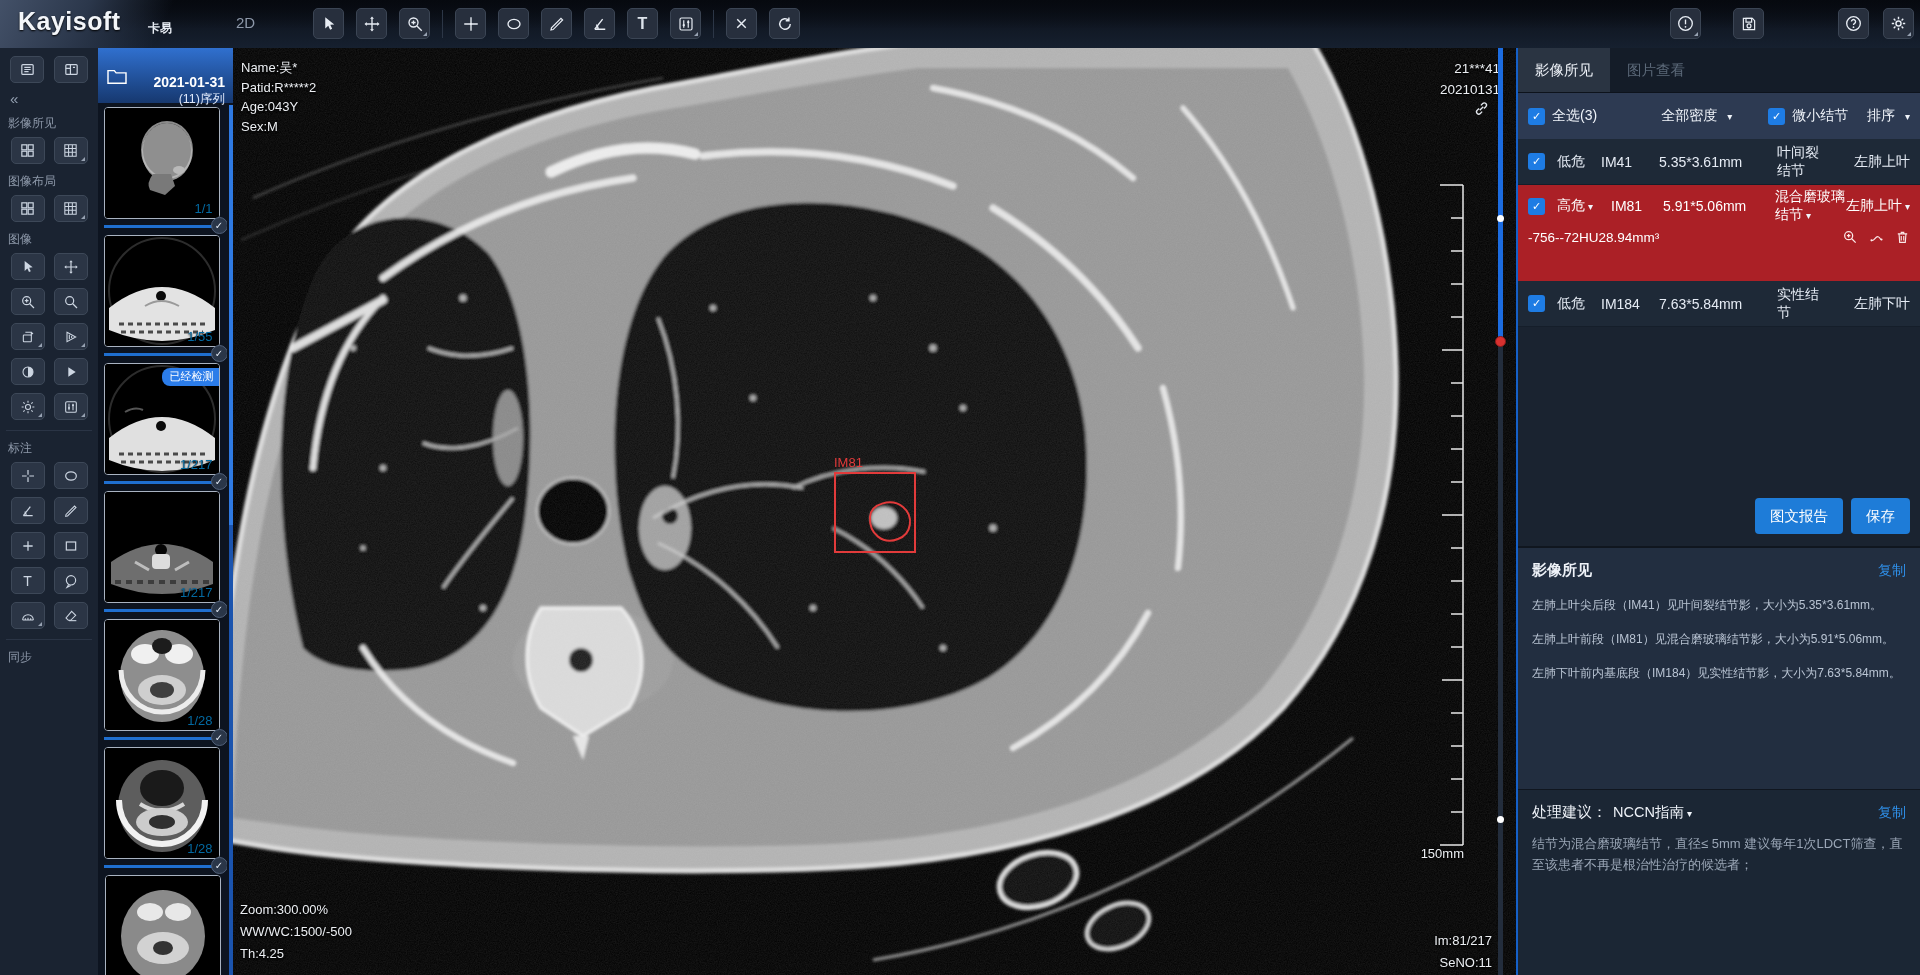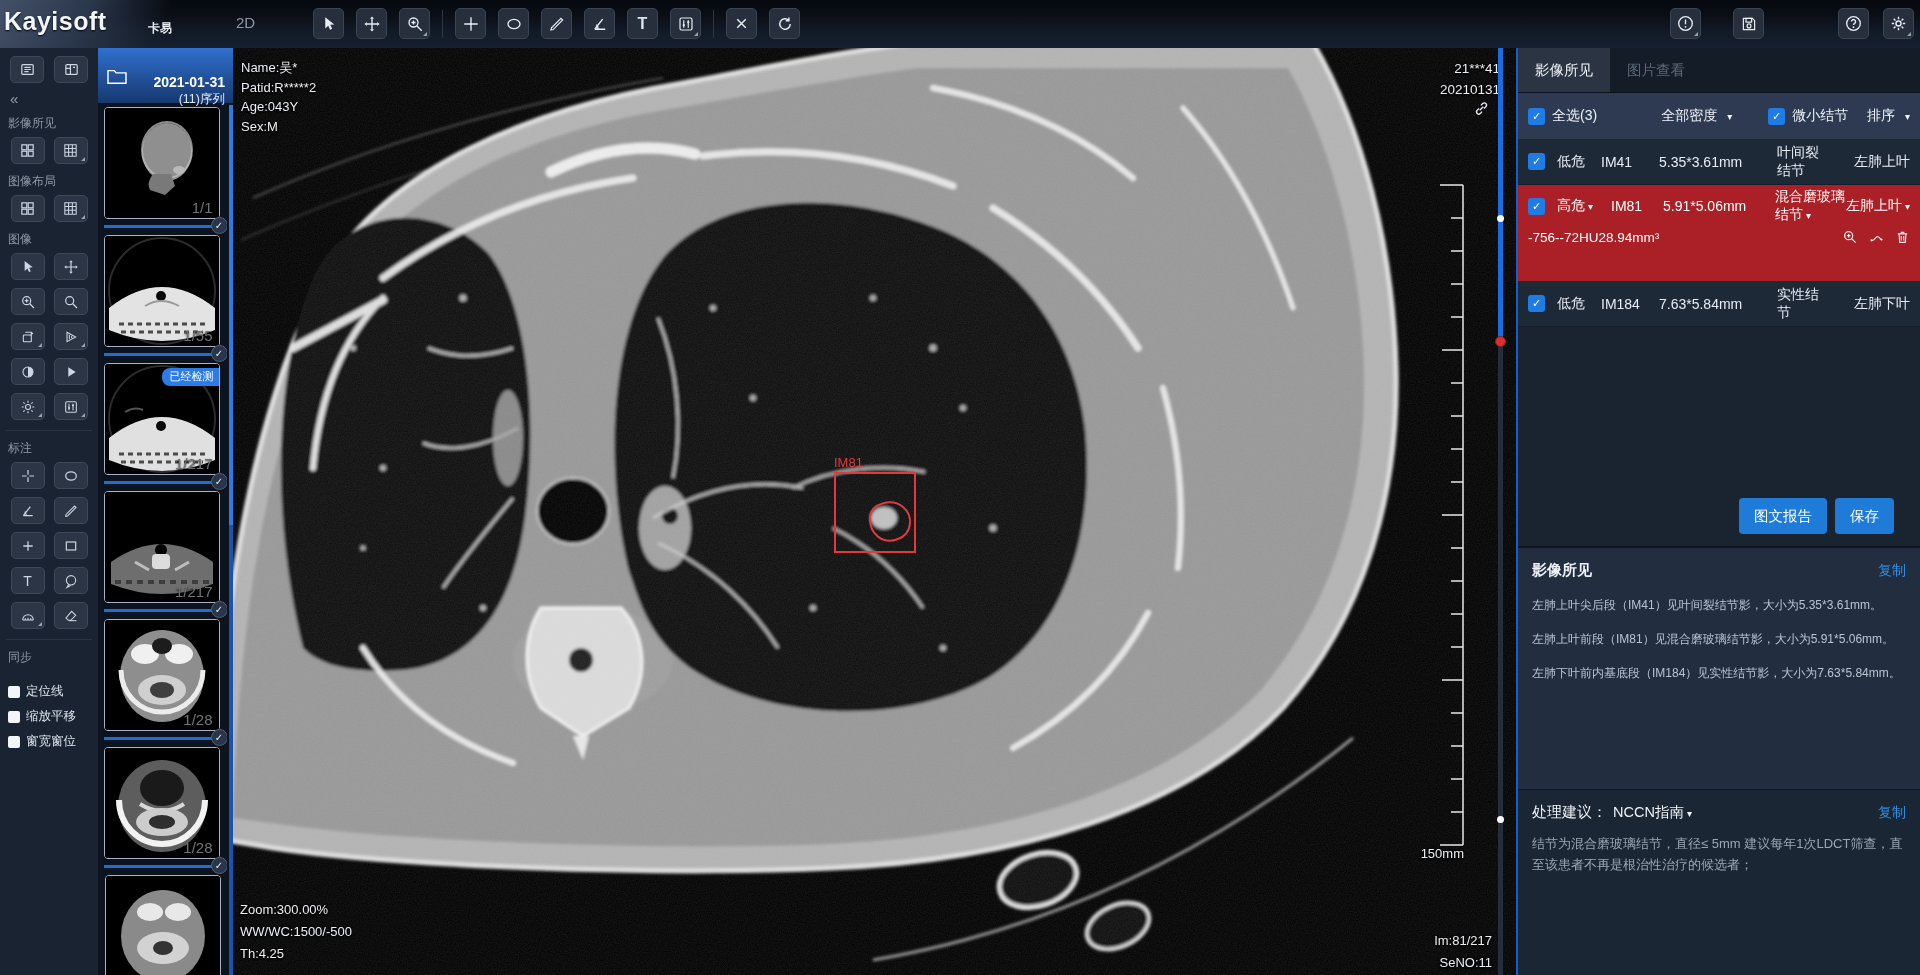--- a/index.html
+++ b/index.html
@@ -3,21 +3,21 @@
 <meta charset="utf-8">
 <style>
   html,body{margin:0;padding:0;background:#05080d;}
   body{width:1920px;height:975px;overflow:hidden;font-family:"Liberation Sans",sans-serif;-webkit-font-smoothing:antialiased;}
   .app{width:1920px;height:975px;display:flex;flex-direction:column;background:#0b111b;}
 
   
   .topbar{height:48px;position:relative;background:linear-gradient(180deg,#06090f 0%,#10182600 60%),linear-gradient(180deg,#0a0e16,#16202f);display:flex;align-items:center;flex:0 0 48px;}
   .logo{position:relative;width:215px;height:48px;overflow:hidden;}
   .swoosh{position:absolute;left:-20px;top:-14px;width:250px;height:64px;background:linear-gradient(115deg,#4a5870 0%,#2b374b 42%,rgba(18,26,39,0) 72%);border-bottom-right-radius:120px 52px;}
-  .logo-text{position:absolute;left:4px;top:7px;font-size:25px;font-weight:bold;color:#f3f6fa;letter-spacing:.5px;text-shadow:0 1px 2px #000;}
+  .logo-text{position:absolute;left:18px;top:7px;font-size:25px;font-weight:bold;color:#f3f6fa;letter-spacing:.5px;text-shadow:0 1px 2px #000;}
   .logo-cn{position:absolute;left:148px;top:20px;font-size:12px;font-weight:bold;color:#e8edf4;}
   .mode-label{position:absolute;left:236px;top:14px;font-size:15px;color:#8d98a9;}
   .tools{position:absolute;left:313px;top:8px;display:flex;align-items:center;gap:12px;}
   .tbtn{width:31px;height:31px;background:#272f3d;border:1px solid #3b4554;border-radius:5px;color:#dde3eb;display:flex;align-items:center;justify-content:center;box-sizing:border-box;position:relative;}
   .tbtn svg{display:block;}
   .tbtn .glyph{font-size:16px;font-weight:bold;}
   .tdiv{width:1px;height:28px;background:#2c3646;}
   .topbar-right{position:absolute;right:6px;top:8px;display:flex;align-items:center;gap:14px;}
   .gap-lg{width:46px;}
   .corner:after{content:"";position:absolute;right:2px;bottom:2px;border-left:4px solid transparent;border-bottom:4px solid #97a2b2;}
@@ -40,21 +40,21 @@
   
   .series{width:135px;flex:0 0 135px;background:#0d1420;position:relative;}
   .series-header{height:55px;background:linear-gradient(180deg,#3070cf,#16386f);display:flex;align-items:center;padding:0 8px 0 8px;box-sizing:border-box;color:#fff;}
   .series-header .hcol{flex:1;text-align:right;line-height:17px;}
   .series-date{font-size:14px;font-weight:bold;margin-top:30px;}
   .series-count{font-size:12.5px;color:#dce7fa;}
   .thumbs{position:absolute;left:0;right:6px;top:57px;bottom:0;display:flex;flex-direction:column;align-items:center;overflow:hidden;}
   .thumb-block{margin-top:2px;}
   .thumb{width:116px;height:112px;border:1px solid #a9b3c1;border-radius:4px;background:#000;position:relative;overflow:hidden;box-sizing:border-box;}
   .thumb svg{display:block;}
-  .thumb-label{position:absolute;right:6px;bottom:2px;color:#737373;font-size:15px;text-shadow:0 1px 2px #000;}
+  .thumb-label{position:absolute;right:6px;bottom:2px;color:#0369a1;font-size:13px;text-shadow:0 1px 2px #000;}
   .badge{position:absolute;top:4px;right:-1px;background:#2b7ce9;color:#fff;font-size:11px;padding:1px 6px 2px 8px;border-radius:8px 0 0 8px;}
   .underbar{width:118px;height:3px;background:#1f6fd0;margin:6px 0 5px 0;position:relative;}
   .check-badge{position:absolute;right:-6px;top:-8px;width:15px;height:15px;border-radius:50%;background:#2a3648;border:1px solid #51617a;color:#e2e9f3;font-size:10px;line-height:15px;text-align:center;}
   .series-scroll{position:absolute;right:0;top:57px;bottom:0;width:4px;background:#1b54ae;}
   .series-scroll .sthumb{position:absolute;top:0;height:420px;width:4px;background:#2f7ae2;}
 
   
   .viewport{width:1283px;flex:0 0 1283px;position:relative;background:#000;overflow:hidden;}
   .ovl{position:absolute;color:#eceff3;text-shadow:0 1px 2px rgba(0,0,0,.95),0 0 3px rgba(0,0,0,.8);}
   .pt-info{left:8px;top:10px;font-size:13px;line-height:19.5px;}
@@ -86,21 +86,21 @@
   .col-size{width:118px;}
   .col-type{flex:1;text-align:left;}
   .col-loc{width:82px;text-align:right;}
   .red-block{flex:0 0 96px;background:#ab2026;padding:5px 10px 6px 10px;box-sizing:border-box;color:#fff;}
   .red-l1{display:flex;align-items:center;height:32px;font-size:14px;}
   .red-l2{display:flex;align-items:center;height:30px;font-size:13.5px;}
   .red-icons{margin-left:auto;display:flex;align-items:center;gap:10px;color:#fbe9e9;}
   .red-l3{display:flex;align-items:center;height:24px;font-size:13.5px;gap:4px;}
   .pill{width:17px;height:9px;border:1px solid rgba(255,214,214,.65);border-radius:5px;margin-left:4px;background:rgba(255,255,255,.08);}
   .spacer{flex:1;background:#1a2330;}
-  .btnrow{flex:0 0 60px;background:#1a2330;display:flex;justify-content:flex-end;align-items:center;gap:8px;padding:0 26px;}
+  .btnrow{flex:0 0 60px;background:#1a2330;display:flex;justify-content:flex-end;align-items:center;gap:8px;padding:0 10px;}
   .btn{background:#1e7cd8;color:#fff;font-size:14.5px;height:36px;padding:0 15px;border-radius:4px;display:flex;align-items:center;}
   .findings{flex:0 0 243px;background:#222e40;border-top:2px solid #10161f;padding:13px 14px;box-sizing:border-box;}
   .sec-head{display:flex;align-items:baseline;}
   .sec-title{font-size:15px;font-weight:bold;color:#eef2f8;}
   .copy-link{margin-left:auto;color:#2f8fe8;font-size:14px;}
   .fline{margin-top:17px;font-size:12px;color:#b9c4d3;white-space:nowrap;overflow:hidden;}
   .advice{flex:1;background:#1b2634;border-top:1px solid #10161f;padding:13px 14px;box-sizing:border-box;}
   .adv-title{font-size:15px;font-weight:normal;color:#eef2f8;}
   .adv-guide{font-size:14.5px;color:#eef2f8;margin-left:6px;}
   .adv-text{margin-top:12px;font-size:13px;line-height:1.6;color:#9aa6b6;}
@@ -381,34 +381,20 @@
         <div class="sbtn">
           <svg width="16" height="16" viewBox="0 0 24 24" stroke="#cdd6e2" stroke-width="1.6" fill="none">
               <path d="M13 5l6 6-7.5 7.5H8l-3.5-3.5z"></path>
               <path d="M9 19h11"></path>
             </svg>
         </div>
       </div>
 
       <div class="sep"></div>
       <div class="sec-label">同步</div>
-      <div class="sync-list">
-        <div class="sync-item">
-          <span class="sync-box"></span>
-          <span>定位线</span>
-        </div>
-        <div class="sync-item">
-          <span class="sync-box"></span>
-          <span>缩放平移</span>
-        </div>
-        <div class="sync-item">
-          <span class="sync-box"></span>
-          <span>窗宽窗位</span>
-        </div>
-      </div>
     </aside>
 
     <aside class="series">
       <div class="series-header">
         <svg width="22" height="18" viewBox="0 0 24 20" stroke="#fff" stroke-width="1.6" fill="none">
             <path d="M2 4h7l2 2.5h11V18H2z"></path>
           </svg>
         <div class="hcol">
           <div class="series-date">2021-01-31</div>
           <div class="series-count">(11)序列</div>

